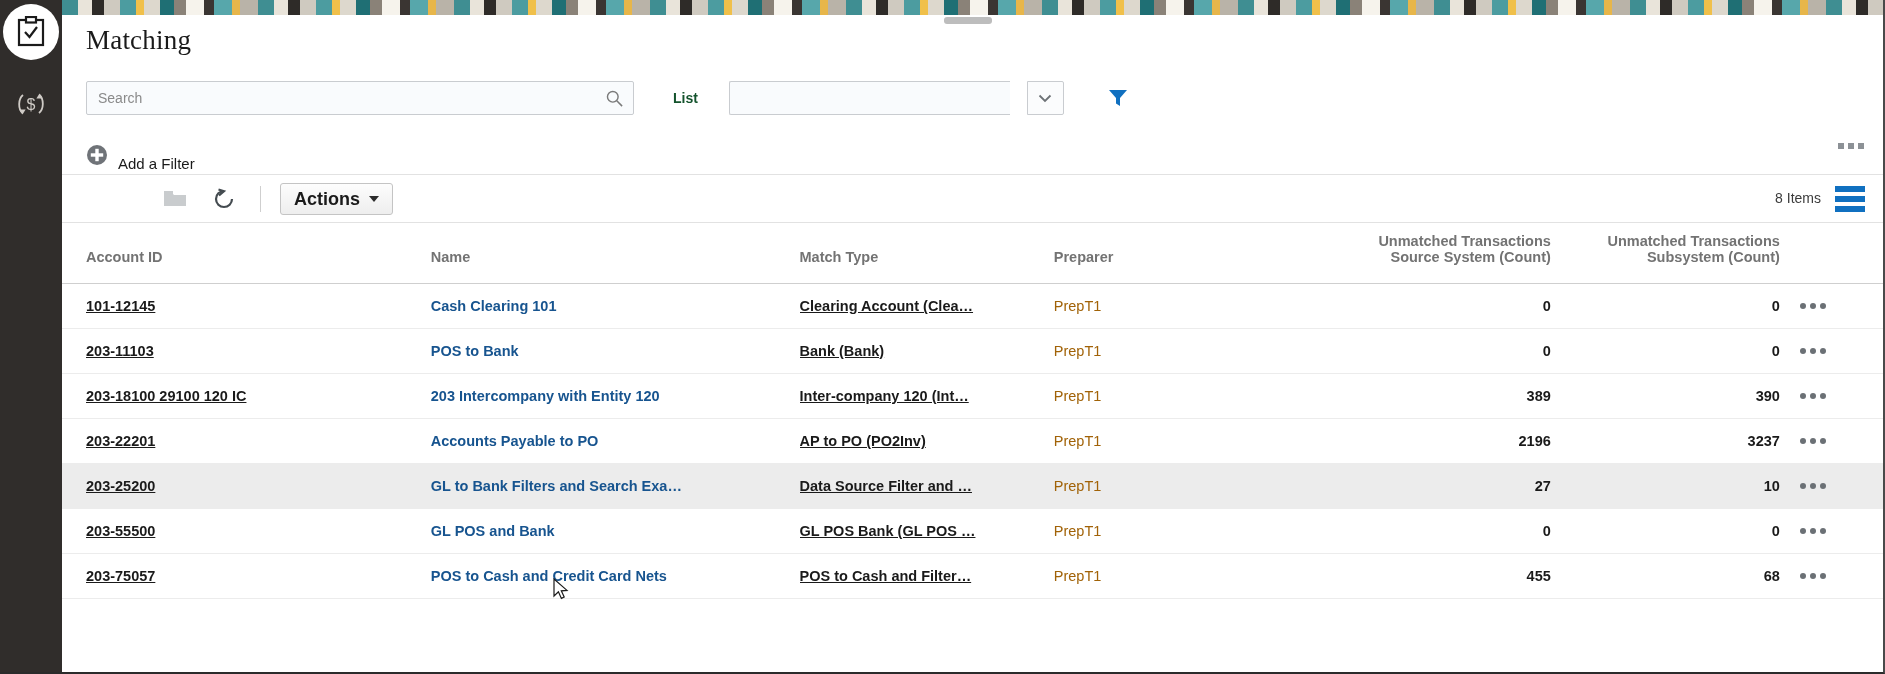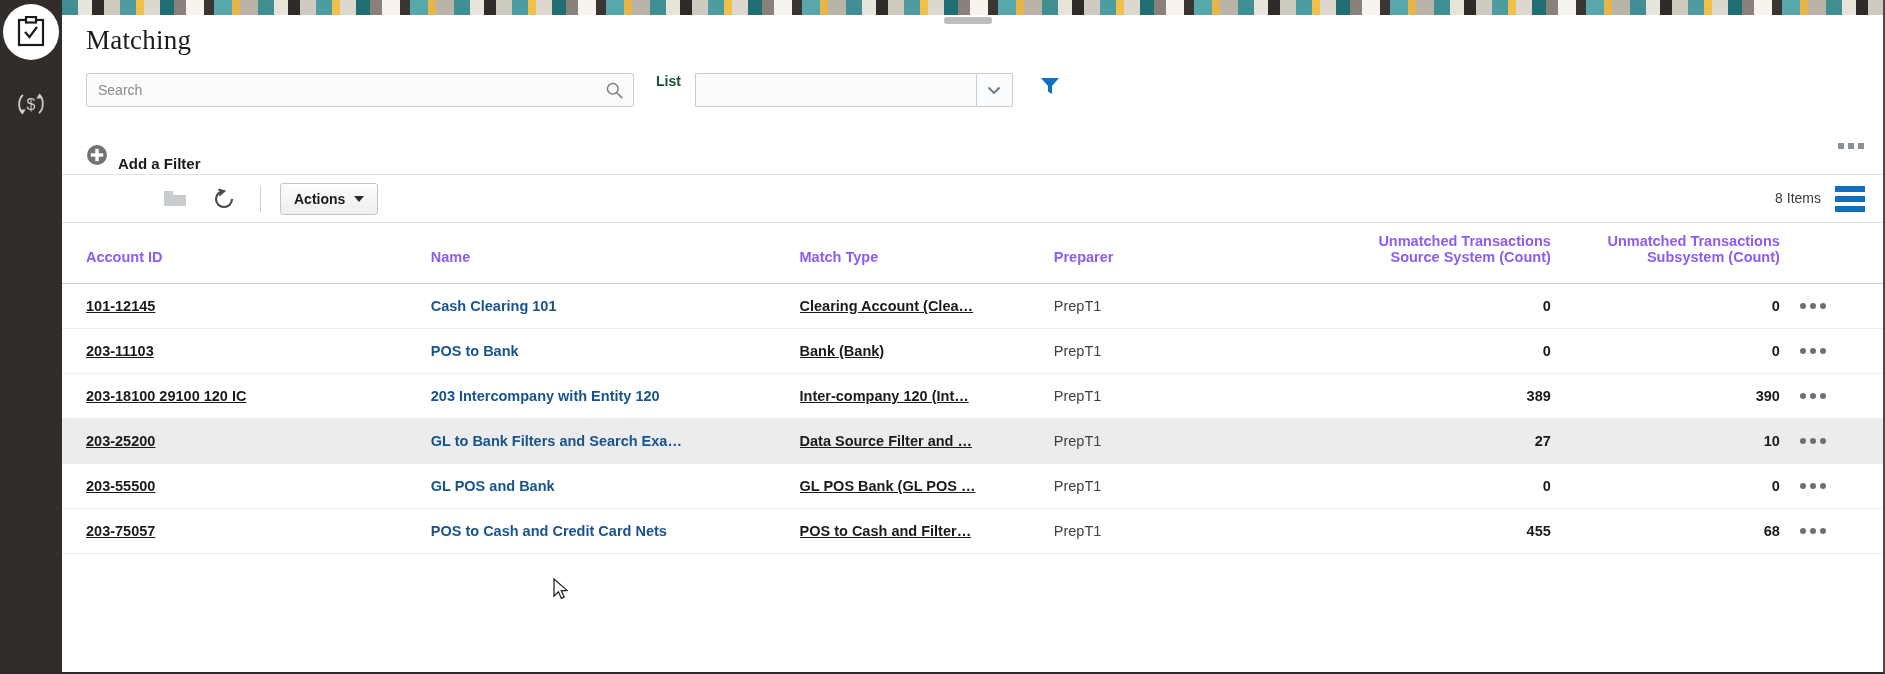--- a/index.html
+++ b/index.html
@@ -92,21 +92,21 @@
     font-size: 27px;
     color: #1a1a1a;
     letter-spacing: .2px;
   }
 
   
   .search-row {
     position: absolute;
     left: 24px; top: 58px;
     height: 50px;
-    display: flex; align-items: flex-start;
+    display: flex; align-items: center; gap: 17px;
   }
   .search-box {
     position: relative;
     width: 548px; height: 34px;
     background: #f9fbfd;
     border: 1px solid #c9ccd0;
     border-radius: 2px;
     display: flex; align-items: center;
   }
   .search-input {
@@ -155,21 +155,21 @@
     height: 42px;
     border-bottom: 1px solid #e2e2e2;
   }
   .add-filter {
     position: absolute;
     left: 24px; top: 5px;
     display: flex; align-items: center; gap: 10px;
     cursor: pointer;
   }
   .add-filter-label {
-    font-size: 15px; font-weight: bold; color: #1a1a1a; margin-top: 17px;
+    font-size: 15px; font-weight: normal; color: #1a1a1a; margin-top: 17px;
   }
   .row-ellipsis {
     position: absolute;
     right: 19px; top: 10px;
     display: flex; gap: 4px;
     cursor: pointer;
   }
   .row-ellipsis i {
     display: block; width: 6px; height: 6px; background: #8c9196;
   }
@@ -198,21 +198,21 @@
     position: absolute;
     left: 218px; top: 8px;
     height: 32px;
     padding: 0 13px;
     display: flex; align-items: center; gap: 9px;
     background: linear-gradient(#fdfdfd, #eeeeee);
     border: 1px solid #c4c4c4;
     border-radius: 3px;
     cursor: pointer;
   }
-  .actions-label { font-size: 14px; font-weight: bold; color: #1a1a1a; }
+  .actions-label { font-size: 18px; font-weight: bold; color: #1a1a1a; }
   .caret-down {
     width: 0; height: 0;
     border-left: 5px solid transparent;
     border-right: 5px solid transparent;
     border-top: 6px solid #2b2b2b;
   }
   .item-count {
     position: absolute;
     right: 62px; top: 15px;
     font-size: 14px; color: #3b3b3b;
@@ -233,21 +233,21 @@
     overflow: hidden;
   }
   table.grid {
     width: 100%;
     border-collapse: collapse;
     table-layout: fixed;
   }
   table.grid th {
     font-size: 14.5px;
     font-weight: bold;
-    color: #8b5cf6;
+    color: #737373;
     padding: 10px 0 18px 0;
     vertical-align: bottom;
     border-bottom: 1px solid #cfcfcf;
     text-align: left;
     white-space: nowrap;
   }
   table.grid th.num { text-align: right; }
   table.grid td {
     font-size: 14.5px;
     color: #1a1a1a;
@@ -259,21 +259,21 @@
     overflow: hidden;
     text-overflow: ellipsis;
   }
   td.bold { font-weight: bold; text-decoration: underline; }
   td.num { text-align: right; font-weight: bold; }
   .link {
     color: #17548f;
     font-weight: bold;
     cursor: pointer;
   }
-  .link.light { color: #404040; font-weight: normal; }
+  .link.light { color: #a16207; font-weight: normal; }
   tr.selected td { background: #ececec; margin-left: 30px; }
   .cell-ell {
     display: flex; gap: 4px; align-items: center;
     cursor: pointer;
   }
   .cell-ell i { display: block; width: 6px; height: 6px; border-radius: 50%; background: #6b7075; }
 
   
   col.c-acct   { width: 322px; }
   col.c-name   { width: 322px; }
@@ -455,20 +455,35 @@
               <td class="num">389</td>
               <td class="num">390</td>
               <td>
                 <div class="cell-ell" style="padding-left: 20px;">
                   <i></i>
                   <i></i>
                   <i></i>
                 </div>
               </td>
             </tr>
+            <tr>
+              <td class="bold pad-l">203-22201</td>
+              <td><span class="link">Accounts Payable to PO</span></td>
+              <td class="bold">AP to PO (PO2Inv)</td>
+              <td><span class="link light">PrepT1</span></td>
+              <td class="num">2196</td>
+              <td class="num">3237</td>
+              <td>
+                <div class="cell-ell" style="padding-left: 20px;">
+                  <i></i>
+                  <i></i>
+                  <i></i>
+                </div>
+              </td>
+            </tr>
             <tr class="selected">
               <td class="bold pad-l">203-25200</td>
               <td><span class="link">GL to Bank Filters and Search Exa…</span></td>
               <td class="bold">Data Source Filter and …</td>
               <td><span class="link light">PrepT1</span></td>
               <td class="num">27</td>
               <td class="num">10</td>
               <td>
                 <div class="cell-ell" style="padding-left: 20px;">
                   <i></i>

